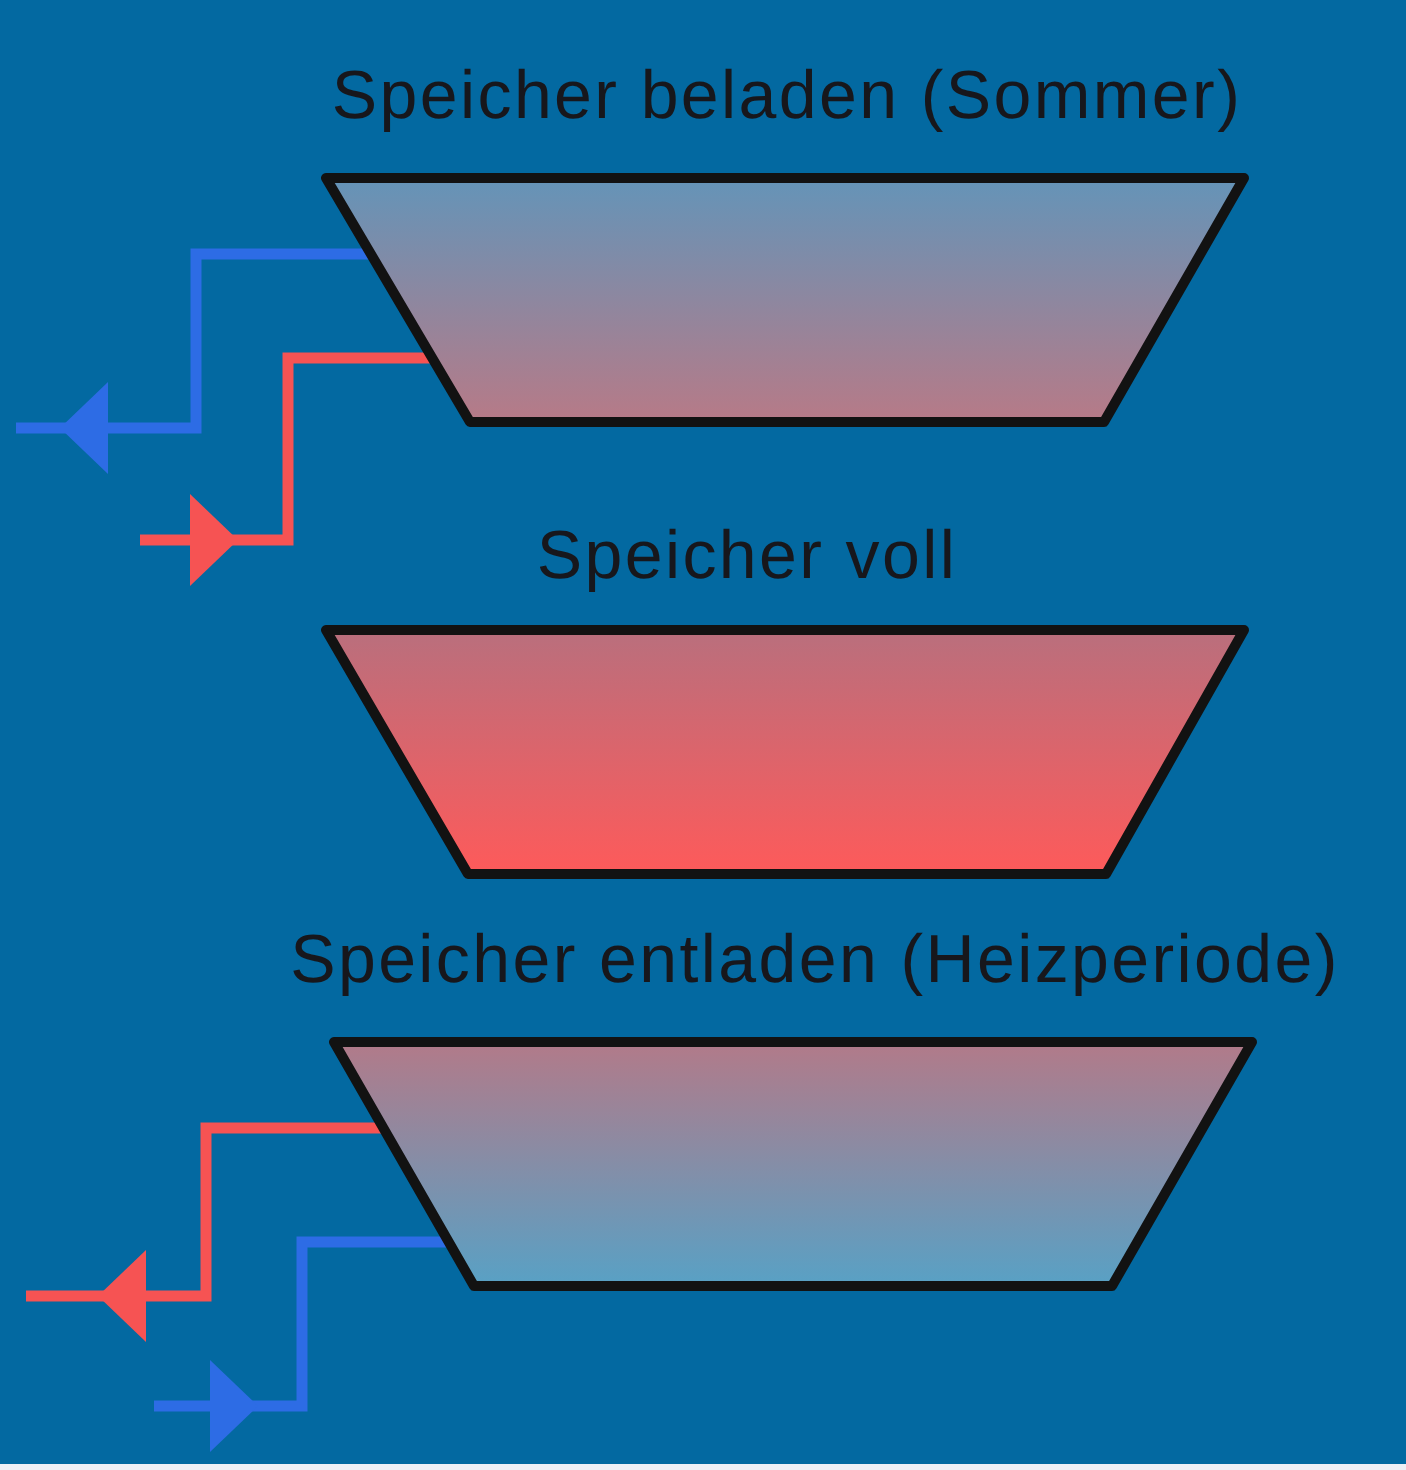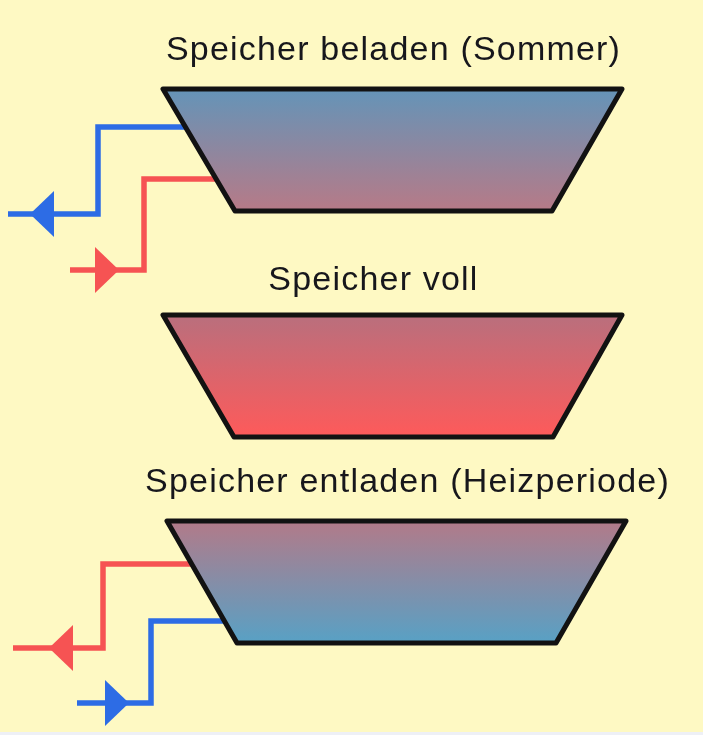--- a/index.html
+++ b/index.html
@@ -1,19 +1,19 @@
 <!DOCTYPE html>
 <html><head>
 <meta charset="utf-8">
 <style>
   html,body{margin:0;padding:0;background:#ffffff;}
   #stage{
     position:relative;
     width:703px;height:735px;
-    background:#fef9c3;
+    background:#0369a1;
     font-family:"Liberation Sans", sans-serif;
     overflow:hidden;
   }
   .diagram-svg{position:absolute;left:0;top:0;}
   .section-title{
     position:absolute;left:0;width:703px;
     text-align:center;
     font-size:34px;
     letter-spacing:1.2px;
     color:#17171c;

